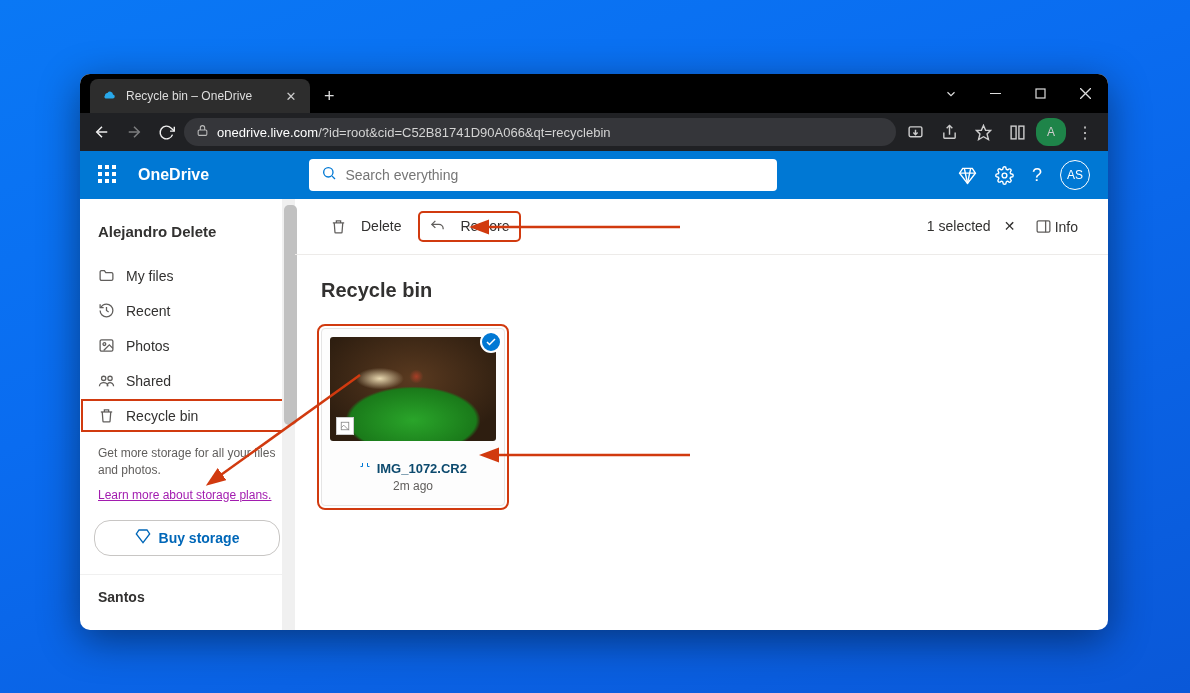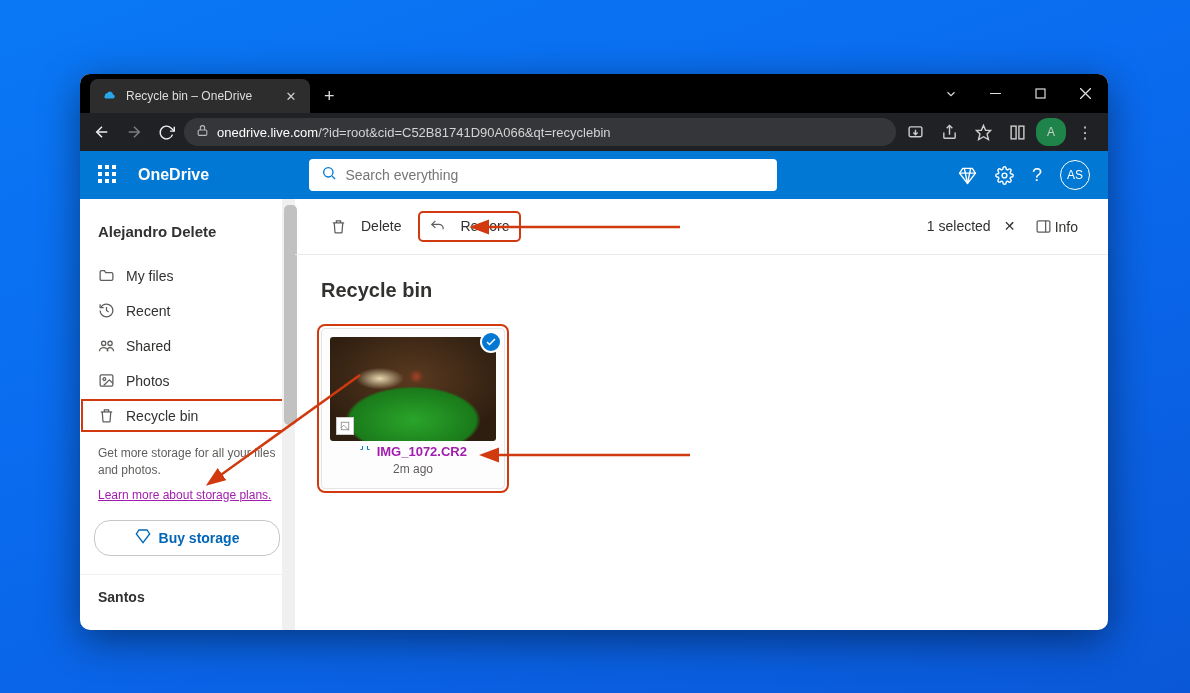--- a/index.html
+++ b/index.html
@@ -113,21 +113,21 @@
     background-color:#221a10;
   }
   .thumb .check {
     position:absolute; top:-6px; right:-6px; width:22px; height:22px; border-radius:50%;
     background:#0078d4; border:2px solid #fff; display:flex;align-items:center;justify-content:center;
   }
   .thumb .typeicon{
     position:absolute; left:6px; bottom:6px; width:18px;height:18px;background:#fff;border:1px solid #ccc;
     display:flex;align-items:center;justify-content:center;
   }
-  .card .fname{ font-size:13px; font-weight:600; margin-top:3px; color:#a21caf;}
+  .card .fname{ font-size:13px; font-weight:600; margin-top:20px; color:#0c4a6e;}
   .card .rawicon{ display:inline-block; vertical-align:middle; margin-right:2px;}
   .card .ago{ font-size:12px; color:#605e5c; margin-top:2px;}
   
   .arrow { position:absolute; pointer-events:none; }
   .arrow svg { overflow:visible; }
 </style>
 </head>
 <body>
 
 <div class="desktop-bg"></div>
@@ -284,34 +284,34 @@
       <div class="navitem">
         <svg viewBox="0 0 24 24" fill="none" stroke-width="1.8">
             <path d="M3 12a9 9 0 109-9 9 9 0 00-8 5"></path>
             <polyline points="3 3 3 8 8 8"></polyline>
             <polyline points="12 7 12 12 15 14"></polyline>
           </svg>
         <span>Recent</span>
       </div>
       <div class="navitem">
         <svg viewBox="0 0 24 24" fill="none" stroke-width="1.8">
+            <rect x="3" y="4" width="18" height="16" rx="2"></rect>
+            <circle cx="9" cy="10" r="2"></circle>
+            <path d="M21 16l-5-5-8 8"></path>
+          </svg>
+        <span>Photos</span>
+      </div>
+      <div class="navitem">
+        <svg viewBox="0 0 24 24" fill="none" stroke-width="1.8">
             <circle cx="8" cy="9" r="3"></circle>
             <circle cx="17" cy="9" r="3"></circle>
             <path d="M2 20c0-3 3-5 6-5s6 2 6 5"></path>
             <path d="M13 20c0-3 2-5 4-5s5 2 5 5"></path>
           </svg>
         <span>Shared</span>
-      </div>
-      <div class="navitem">
-        <svg viewBox="0 0 24 24" fill="none" stroke-width="1.8">
-            <rect x="3" y="4" width="18" height="16" rx="2"></rect>
-            <circle cx="9" cy="10" r="2"></circle>
-            <path d="M21 16l-5-5-8 8"></path>
-          </svg>
-        <span>Photos</span>
       </div>
       <div class="navitem highlight">
         <svg viewBox="0 0 24 24" fill="none" stroke-width="1.8">
             <path d="M4 7h16"></path>
             <path d="M6 7l1 13a1 1 0 001 1h8a1 1 0 001-1l1-13"></path>
             <path d="M9 7V4h6v3"></path>
           </svg>
         <span>Recycle bin</span>
       </div>
 

